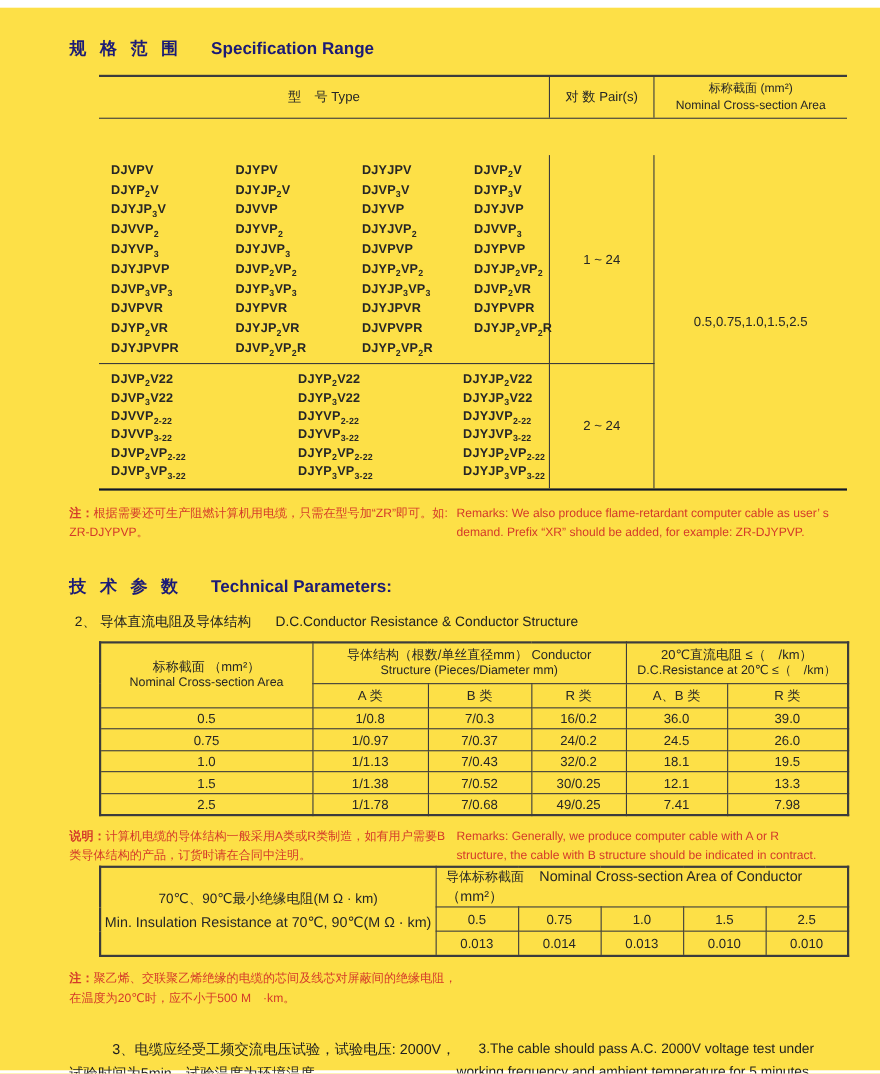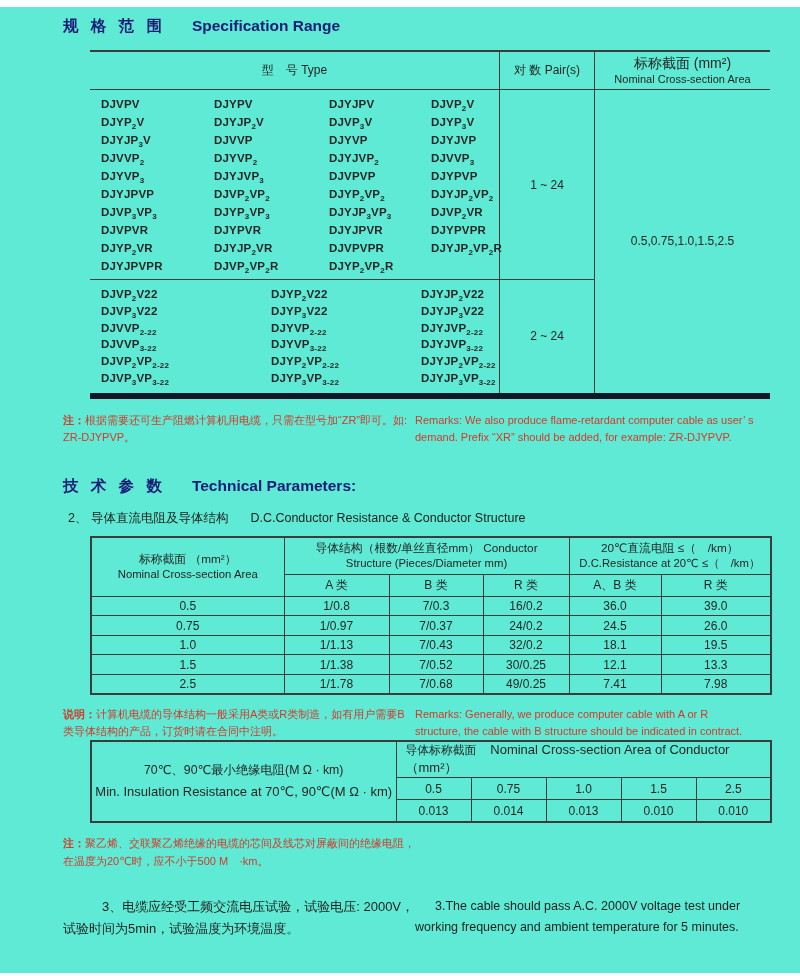--- a/index.html
+++ b/index.html
@@ -3,39 +3,39 @@
 <meta charset="utf-8">
 <style>
   html,body{margin:0;padding:0;}
   body{
     width:800px;height:976px;background:#ffffff;
     font-family:"Liberation Sans","DejaVu Sans",sans-serif;
     color:#262626;overflow:hidden;
   }
   .page{
     width:800px;height:966px;margin:7px 0 3px 0;
-    background:#5eead4;box-sizing:border-box;padding-top:1px;
+    background:#fde047;box-sizing:border-box;padding-top:19px;
   }
   
   .main-title{
     margin:8px 0 0 63px;display:flex;align-items:baseline;gap:26px;
     color:#1c1b76;font-weight:bold;font-size:15.5px;
   }
   .main-title .zh{letter-spacing:4px;}
   
   .spec-table{width:680px;margin:13px 0 0 90px;font-size:12px;}
   .spec-head{
     display:grid;grid-template-columns:410px 95px 175px;
     border-top:2px solid #3c3c3c;border-bottom:1px solid #3c3c3c;height:37px;
   }
   .spec-head>div{display:flex;flex-direction:column;align-items:center;justify-content:center;}
   .h-type,.h-pairs{border-right:1px solid #3c3c3c;}
   .h-area{font-size:11px;line-height:1.3;}
-  .h-area .l1{font-size:14px;}
-  .spec-body{display:grid;grid-template-columns:410px 95px 175px;border-bottom:6px solid #0f172a;}
+  .h-area .l1{font-size:11px;}
+  .spec-body{display:grid;grid-template-columns:410px 95px 175px;border-bottom:2px solid #0f172a;margin-top:33px;}
   .cell-types1{
     grid-row:1;grid-column:1;border-right:1px solid #3c3c3c;border-bottom:1px solid #3c3c3c;
     padding:5px 0 4px 11px;display:grid;grid-template-columns:113px 115px 102px 1fr;
   }
   .cell-pairs1{grid-row:1;grid-column:2;border-right:1px solid #3c3c3c;border-bottom:1px solid #3c3c3c;
     display:flex;align-items:center;justify-content:center;}
   .cell-area{grid-row:1 / 3;grid-column:3;display:flex;align-items:center;justify-content:center;}
   .cell-types2{
     grid-row:2;grid-column:1;border-right:1px solid #3c3c3c;
     padding:6px 0 6px 11px;display:grid;grid-template-columns:170px 150px 1fr;

